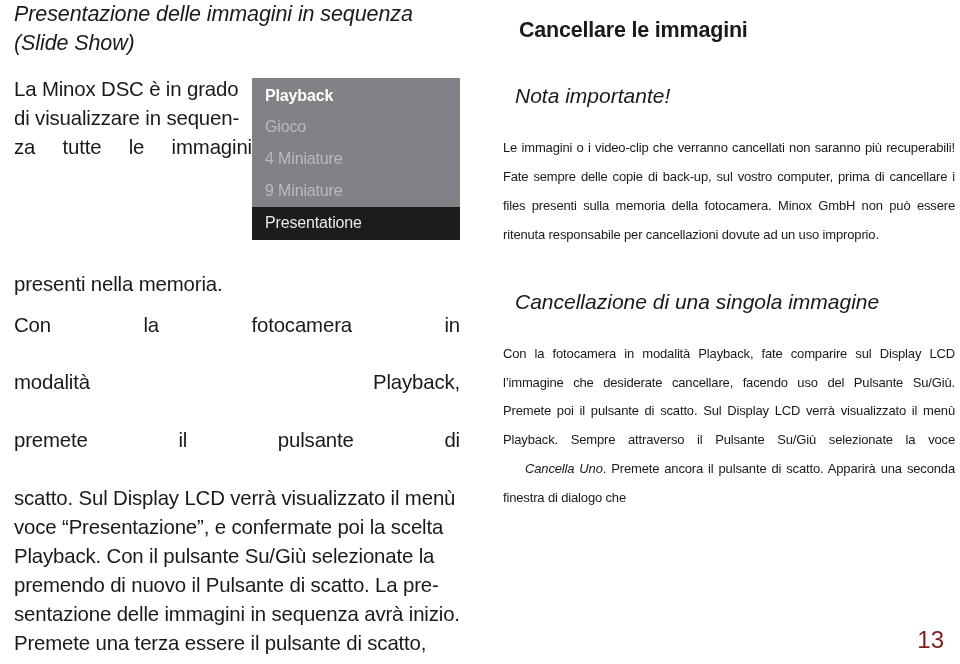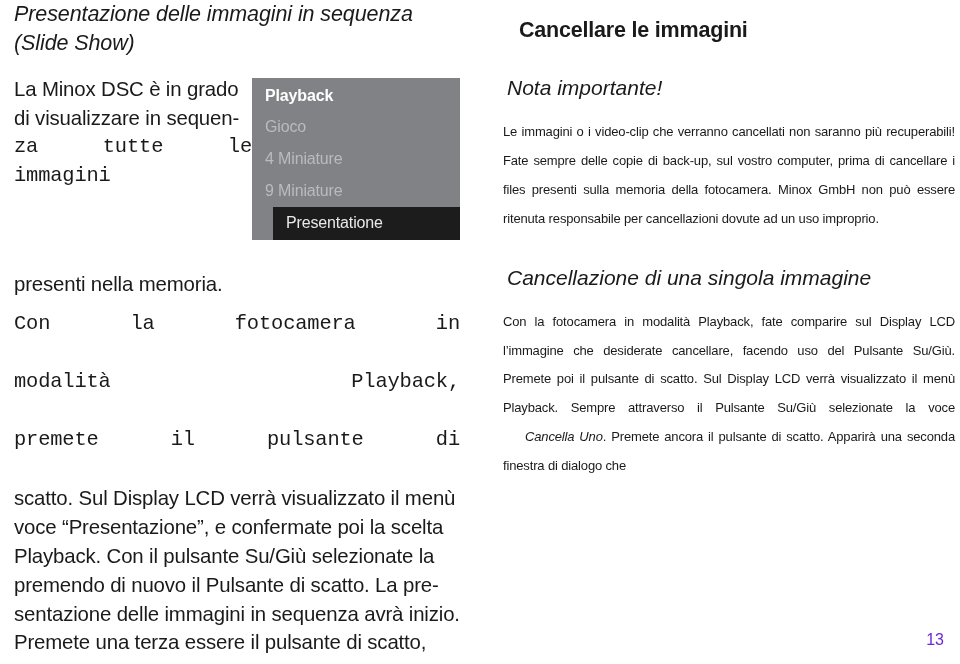--- a/index.html
+++ b/index.html
@@ -52,21 +52,21 @@
     font-size: 21.5px;
     line-height: 28px;
     letter-spacing: -0.2px;
     margin: 16px;
     color: #1a1a1a;
   }
   .sub-italic {
     font-style: italic;
     font-size: 21px;
     line-height: 28px;
-    margin: 4px;
+    margin: 12px;
     font-weight: 400;
     color: #1a1a1a;
   }
 
   
   .p {
     font-size: 13px;
     line-height: 28.9px;
     margin: 0;
     color: #1a1a1a;
@@ -108,49 +108,47 @@
     padding-bottom: 7px;
   }
   .lcd-menu .row.dim {
     color: #b9bbbd;
   }
   .lcd-menu .row.selected {
     background: #1c1c1c;
     color: #e9e9e9;
     padding-top: 8px;
     padding-bottom: 9px;
-    margin-left: 21px;
   }
 
   
   .wrap-block {
     font-size: 20.4px;
     line-height: 28.9px;
     color: #1a1a1a;
     letter-spacing: -0.15px;
   }
   .wrap-block .line-narrow {
     text-align: justify;
     text-justify: inter-word;
-    font-family: Liberation Mono, monospace;
   }
   .wrap-block .line-narrow:after {
     content: "";
     display: inline-block;
     width: 100%;
   }
 
   
   .page-number {
     position: absolute;
     right: 16px;
     bottom: 14px;
-    font-size: 16px;
+    font-size: 24px;
     line-height: 20px;
-    color: #6d28d9;
+    color: #7f1d1d;
     font-weight: 400;
   }
 </style>
 </head>
 <body>
 
 <div class="page">
 
   <div class="col col-left">
 

